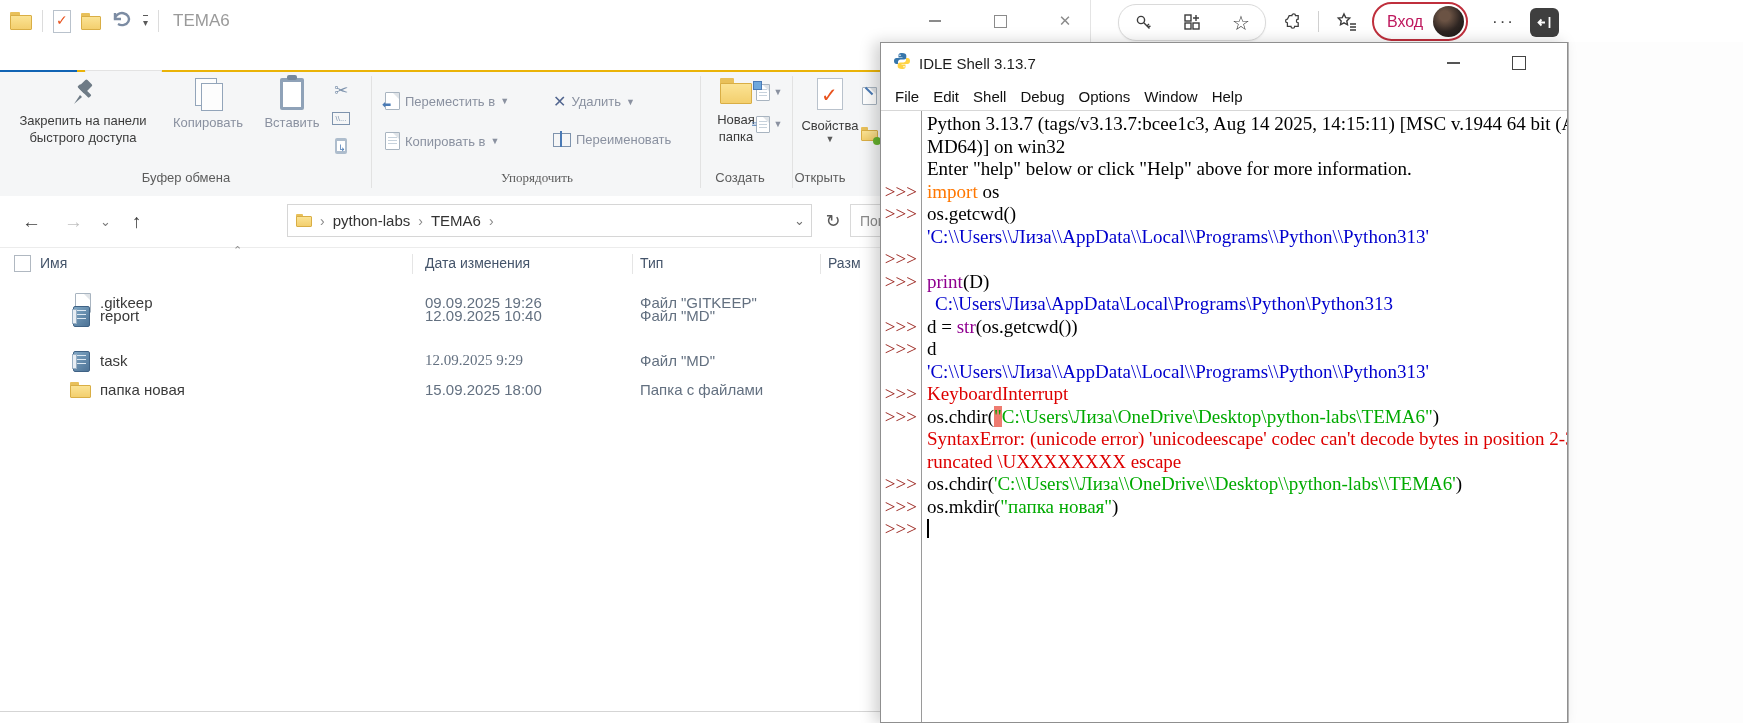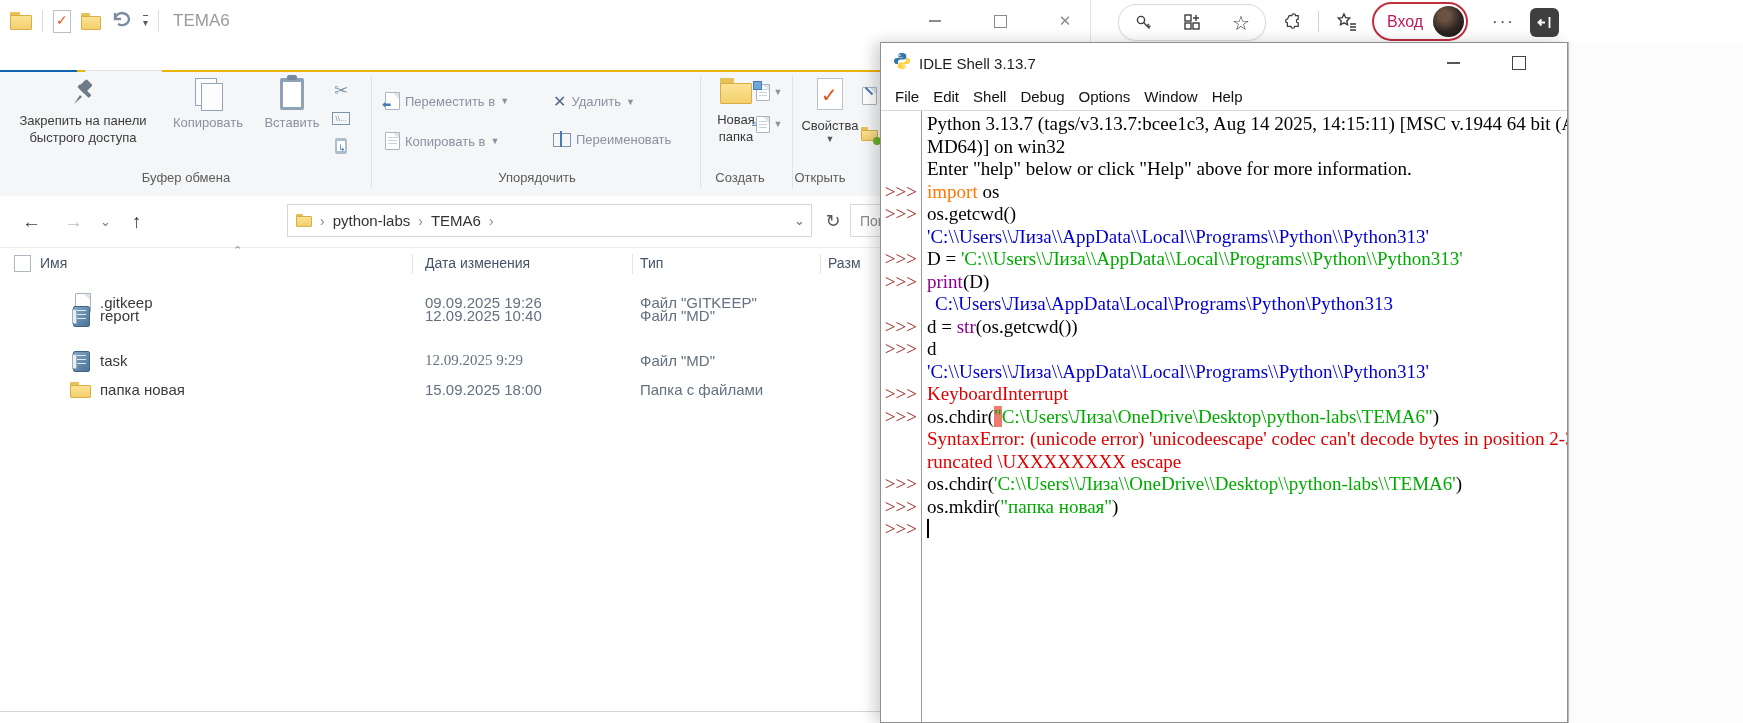--- a/index.html
+++ b/index.html
@@ -258,21 +258,21 @@
           </span>
         <span>Копировать в</span>
           <span class="ddarrow">▼</span>
       </div>
       <div class="smallrow" style="left:553px;top:60px;">
         <span style="width:16px;height:12px;border:1px solid #7e93ad;display:inline-block;position:relative;">
             <span style="position:absolute;left:6px;top:-3px;width:2px;height:16px;background:#4a7ab5;"></span>
           </span>
         <span>Переименовать</span>
       </div>
-      <div class="glabel" style="left:457px;">Упорядочить</div>
+      <div class="glabel" style="left:457px;font-family:Liberation Serif, serif;">Упорядочить</div>
       <div class="rdiv" style="left:700px;"></div>
 
       <div class="bigbtn" style="left:704px;width:64px;">
         <span class="folder" style="width:32px;height:26px;display:inline-block;"><span class="tab"></span><span class="body"></span></span>
         <div class="blabel"><span>Новая</span><br><span>папка</span></div>
       </div>
       <div class="mini" style="left:752px;top:10px;width:34px;">
         <span class="doc" style="width:12px;height:15px;">
             <span class="doc-lines"></span>
             <span style="position:absolute;left:-4px;top:-4px;width:7px;height:7px;background:#6fa8dc;border:1px solid #4a7ab5;"></span>
@@ -401,21 +401,21 @@
         <span class="menu-item">Help</span>
       </div>
     <div class="console" id="idle-console">
       <div class="gutterline"></div>
     <div class="cline" style="top: 2px;"><span class="ctext"><span style="color: rgb(0, 0, 0);">Python 3.13.7 (tags/v3.13.7:bcee1c3, Aug 14 2025, 14:15:11) [MSC v.1944 64 bit (A</span></span></div>
         <div class="cline" style="top: 24.5px;"><span class="ctext"><span style="color: rgb(0, 0, 0);">MD64)] on win32</span></span></div>
         <div class="cline" style="top: 47px;"><span class="ctext"><span style="color: rgb(0, 0, 0);">Enter "help" below or click "Help" above for more information.</span></span></div>
         <div class="cline" style="top: 69.5px;"><span class="cprompt" style="color: rgb(158, 43, 37);">&gt;&gt;&gt;</span><span class="ctext"><span style="color: rgb(255, 119, 0);">import</span><span style="color: rgb(0, 0, 0);"> os</span></span></div>
         <div class="cline" style="top: 92px;"><span class="cprompt" style="color: rgb(158, 43, 37);">&gt;&gt;&gt;</span><span class="ctext"><span style="color: rgb(0, 0, 0);">os.getcwd()</span></span></div>
         <div class="cline" style="top: 114.5px;"><span class="ctext"><span style="color: rgb(0, 0, 205);">'C:\\Users\\Лиза\\AppData\\Local\\Programs\\Python\\Python313'</span></span></div>
-        <div class="cline" style="top: 137px;"><span class="cprompt" style="color: rgb(158, 43, 37);">&gt;&gt;&gt;</span><span class="ctext"><span style="color: rgb(0, 0, 0);">D = </span><span style="color: rgb(0, 170, 0);">'C:\\Users\\Лиза\\AppData\\Local\\Programs\\Python\\Python313'</span></span></div>
+        <div class="cline" style="top: 137px;"><span class="cprompt" style="color: rgb(158, 43, 37);">&gt;&gt;&gt;</span></div>
         <div class="cline" style="top: 159.5px;"><span class="cprompt" style="color: rgb(158, 43, 37);">&gt;&gt;&gt;</span><span class="ctext"><span style="color: rgb(144, 0, 144);">print</span><span style="color: rgb(0, 0, 0);">(D)</span></span></div>
         <div class="cline" style="top: 182px; margin-left: 8px;"><span class="ctext"><span style="color: rgb(0, 0, 205);">C:\Users\Лиза\AppData\Local\Programs\Python\Python313</span></span></div>
         <div class="cline" style="top: 204.5px;"><span class="cprompt" style="color: rgb(158, 43, 37);">&gt;&gt;&gt;</span><span class="ctext"><span style="color: rgb(0, 0, 0);">d = </span><span style="color: rgb(144, 0, 144);">str</span><span style="color: rgb(0, 0, 0);">(os.getcwd())</span></span></div>
         <div class="cline" style="top: 227px;"><span class="cprompt" style="color: rgb(158, 43, 37);">&gt;&gt;&gt;</span><span class="ctext"><span style="color: rgb(0, 0, 0);">d</span></span></div>
         <div class="cline" style="top: 249.5px;"><span class="ctext"><span style="color: rgb(0, 0, 205);">'C:\\Users\\Лиза\\AppData\\Local\\Programs\\Python\\Python313'</span></span></div>
         <div class="cline" style="top: 272px;"><span class="cprompt" style="color: rgb(158, 43, 37);">&gt;&gt;&gt;</span><span class="ctext"><span style="color: rgb(221, 0, 0);">KeyboardInterrupt</span></span></div>
         <div class="cline" style="top: 294.5px;"><span class="cprompt" style="color: rgb(158, 43, 37);">&gt;&gt;&gt;</span><span class="ctext"><span style="color: rgb(0, 0, 0);">os.chdir(</span><span style="color: rgb(0, 170, 0); background: rgb(238, 123, 112);">"</span><span style="color: rgb(0, 170, 0);">C:\Users\Лиза\OneDrive\Desktop\python-labs\TEMA6</span><span style="color: rgb(0, 170, 0);">"</span><span style="color: rgb(0, 0, 0);">)</span></span></div>
         <div class="cline" style="top: 317px;"><span class="ctext"><span style="color: rgb(221, 0, 0);">SyntaxError: (unicode error) 'unicodeescape' codec can't decode bytes in position 2-3</span></span></div>
         <div class="cline" style="top: 339.5px;"><span class="ctext"><span style="color: rgb(221, 0, 0); margin-top: 6px;">runcated \UXXXXXXXX escape</span></span></div>
         <div class="cline" style="top: 362px;"><span class="cprompt" style="color: rgb(158, 43, 37);">&gt;&gt;&gt;</span><span class="ctext"><span style="color: rgb(0, 0, 0);">os.chdir(</span><span style="color: rgb(0, 170, 0);">'C:\\Users\\Лиза\\OneDrive\\Desktop\\python-labs\\TEMA6'</span><span style="color: rgb(0, 0, 0);">)</span></span></div>

